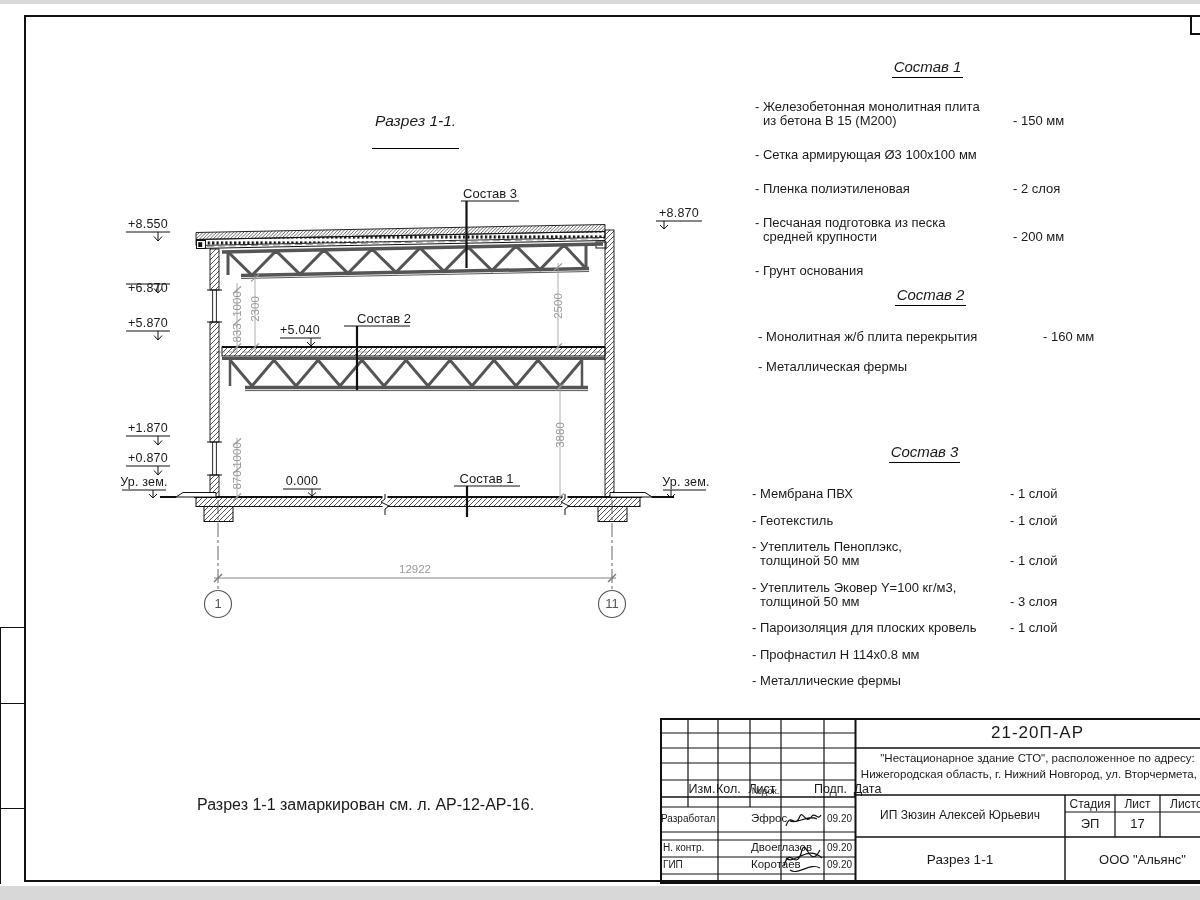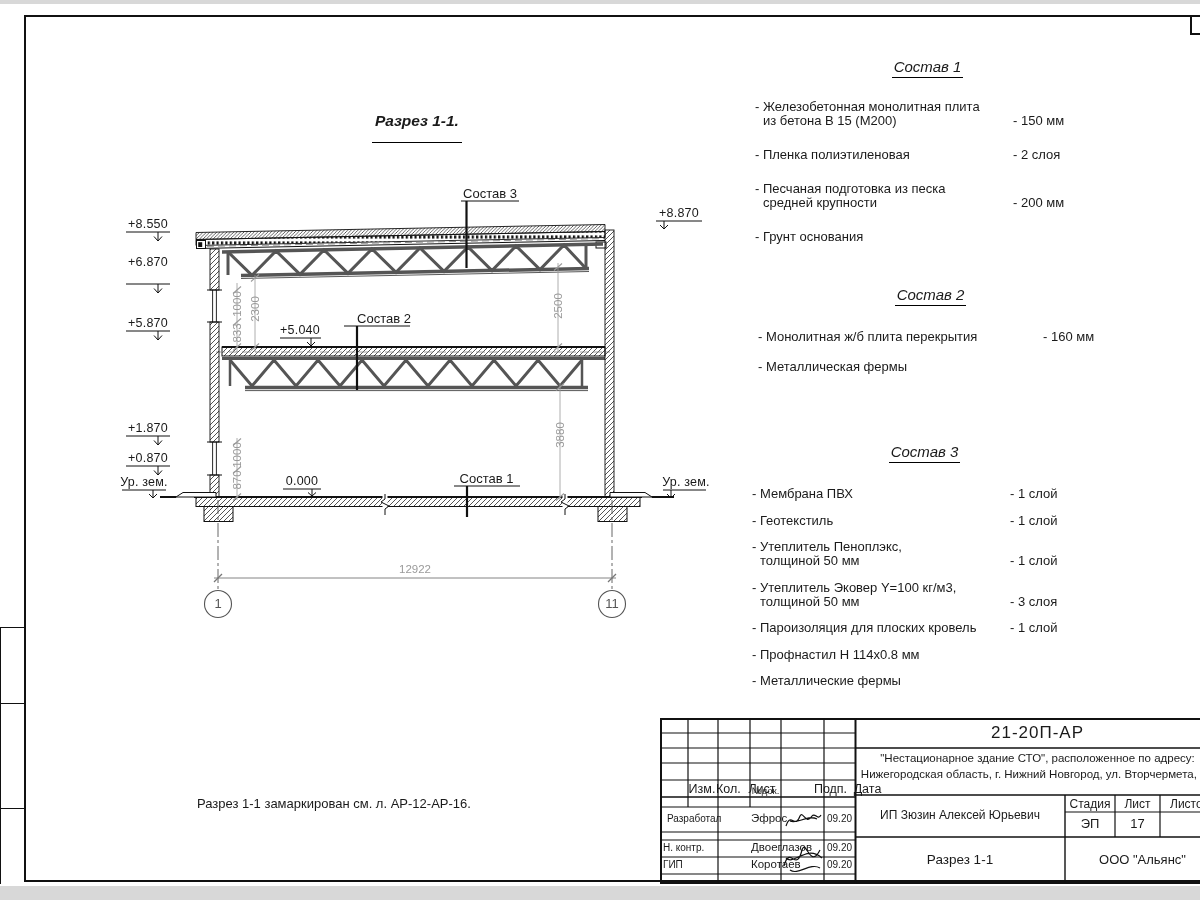--- a/index.html
+++ b/index.html
@@ -10,27 +10,27 @@
     color:#1a1a1a;
     -webkit-font-smoothing:antialiased;
   }
   .sheet{position:absolute;left:0;top:4px;width:1200px;height:882px;background:#fff;}
   .frame{position:absolute;left:24px;top:15px;width:1200px;height:867px;border:2px solid #111;box-sizing:border-box;}
   .corner-box{position:absolute;left:1190px;top:15px;width:40px;height:20px;border:2px solid #111;box-sizing:border-box;background:#fff;}
   .margin-line{position:absolute;left:0;width:24px;border-top:1.5px solid #111;height:0;}
   .margin-vline{position:absolute;left:0;top:627px;height:257px;border-left:1.5px solid #111;width:0;}
 
   .abs{position:absolute;}
-  .dtitle{font-size:15.5px;font-style:italic;font-weight:bold;border-bottom:1.4px solid #000;padding:0 3px 12px 3px;}
+  .dtitle{font-size:15.5px;font-style:italic;font-weight:normal;border-bottom:1.4px solid #000;padding:0 3px 18px 3px;}
   .elev{font-size:12.5px;text-align:center;letter-spacing:0.2px;}
   .dim{font-size:11.5px;color:#9a9a9a;text-align:center;width:60px;}
   .rot{transform:rotate(-90deg);}
   .axisnum{font-size:13px;color:#555;text-align:center;width:28px;}
   .dlabel{font-size:13px;text-align:center;}
-  .note{font-size:13px;}
+  .note{font-size:16px;}
 
   .spec{width:345px;}
   .spec-title{text-align:center;margin-bottom:22px;}
   .spec-title span{display:inline-block;font-size:15px;font-style:italic;border-bottom:1.2px solid #000;padding:0 2px 2px 2px;}
   .spec-item{display:flex;align-items:flex-end;font-size:13px;line-height:14px;}
   .names{width:258px;}
   .b2 .names{width:285px;}
   .n2{padding-left:8px;}
   .v{white-space:nowrap;}
   .b1 .spec-item{margin-bottom:20px;}
@@ -186,21 +186,21 @@
     <line x1="344" y1="326" x2="410" y2="326" stroke-width="1"></line>
     <line x1="357" y1="326" x2="357" y2="390" stroke-width="2.2"></line>
     <line x1="454" y1="486" x2="520" y2="486" stroke-width="1"></line>
     <line x1="467" y1="486" x2="467" y2="517" stroke-width="2.2"></line>
   </g>
 </svg>
 
 <div class="abs dtitle" style="left:372px;top:112px">Разрез 1-1.</div>
 
 <div class="abs elev" style="left:126px;top:217px;width:44px">+8.550</div>
-<div class="abs elev" style="left:126px;top:255px;width:44px">+6.870</div>
+<div class="abs elev" style="left:126px;top:281px;width:44px">+6.870</div>
 <div class="abs elev" style="left:126px;top:316px;width:44px">+5.870</div>
 <div class="abs elev" style="left:126px;top:421px;width:44px">+1.870</div>
 <div class="abs elev" style="left:126px;top:451px;width:44px">+0.870</div>
 <div class="abs elev" style="left:120px;top:475px;width:48px">Ур. зем.</div>
 <div class="abs elev" style="left:281px;top:474px;width:42px">0.000</div>
 <div class="abs elev" style="left:278px;top:323px;width:44px">+5.040</div>
 <div class="abs elev" style="left:657px;top:206px;width:44px">+8.870</div>
 <div class="abs elev" style="left:662px;top:475px;width:48px">Ур. зем.</div>
 
 <div class="abs dim rot" style="left:207px;top:298px">1000</div>
@@ -222,20 +222,26 @@
 <div class="abs note" style="left:197px;top:796px">Разрез 1-1 замаркирован см. л. АР-12-АР-16.</div>
 
 <div class="abs spec b1" style="left:755px;top:58px">
   <div class="spec-title"><span>Состав 1</span></div>
   <div class="spec-item">
     <div class="names">
         <div class="n">- Железобетонная  монолитная плита</div>
         <div class="n2">из бетона В 15 (М200)</div>
       </div>
     <div class="v">- 150 мм</div>
+  </div>
+  <div class="spec-item">
+    <div class="names">
+        <div class="n">- Сетка армирующая Ø3 100х100 мм</div>
+      </div>
+    <div class="v"></div>
   </div>
   <div class="spec-item">
     <div class="names">
         <div class="n">- Пленка полиэтиленовая</div>
       </div>
     <div class="v">-  2 слоя</div>
   </div>
   <div class="spec-item">
     <div class="names">
         <div class="n">- Песчаная подготовка из песка</div>
@@ -351,21 +357,21 @@
   <div class="cell proj" style="left:195px;top:34px;width:365px">"Нестационарное здание СТО", расположенное по адресу:</div>
   <div class="cell proj" style="left:195px;top:50px;width:365px">Нижегородская область, г. Нижний Новгород, ул. Вторчермета, 1А</div>
 
   <div class="cell hdr" style="left:0;top:64px;width:28px">Изм.</div>
   <div class="cell hdr" style="left:28px;top:64px;width:20px">Кол.</div>
   <div class="cell hdr" style="left:58px;top:64px;width:32px">Лист</div>
   <div class="cell hdr-s" style="left:90px;top:67px;width:31px">№док.</div>
   <div class="cell hdr" style="left:121px;top:64px;width:43px">Подп.</div>
   <div class="cell hdr" style="left:164px;top:64px;width:31px">Дата</div>
 
-  <div class="cell role" style="left:7px;top:95px;width:75px">Разработал</div>
+  <div class="cell role" style="left:1px;top:95px;width:75px">Разработал</div>
   <div class="cell name" style="left:61px;top:94px;width:60px">Эфрос</div>
   <div class="cell date" style="left:164px;top:95px;width:31px">09.20</div>
 
   <div class="cell role" style="left:3px;top:124px;width:51px">Н. контр.</div>
   <div class="cell name" style="left:61px;top:123px;width:62px">Двоеглазов</div>
   <div class="cell date" style="left:164px;top:124px;width:31px">09.20</div>
 
   <div class="cell role" style="left:3px;top:141px;width:36px">ГИП</div>
   <div class="cell name" style="left:61px;top:140px;width:62px">Коротаев</div>
   <div class="cell date" style="left:164px;top:141px;width:31px">09.20</div>

